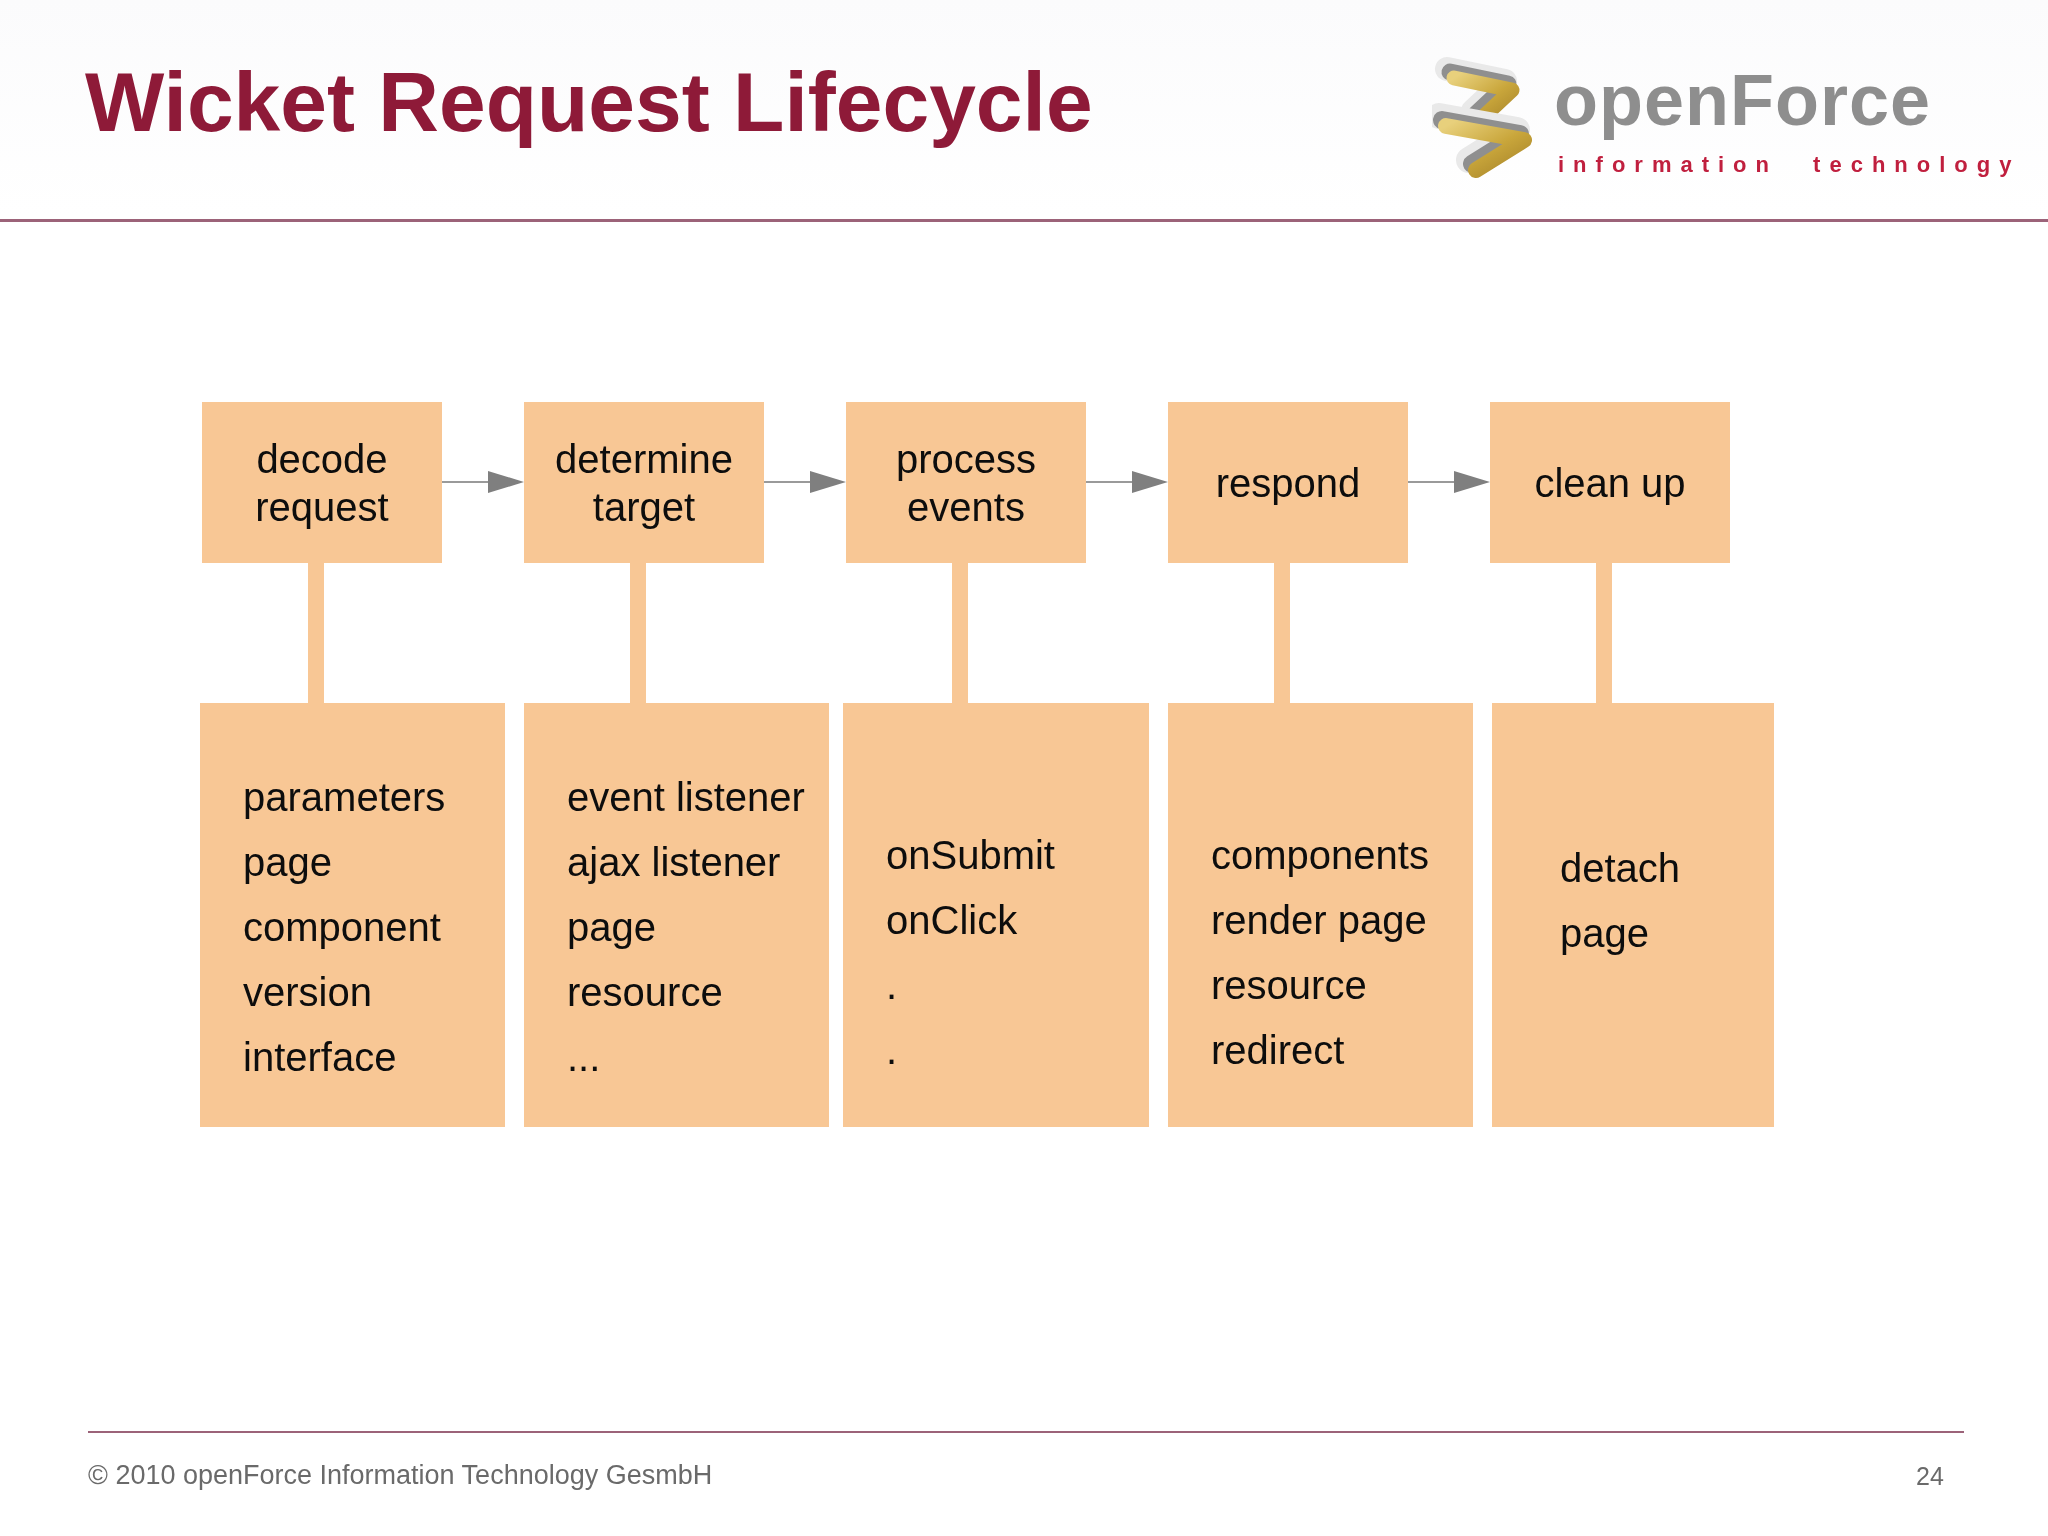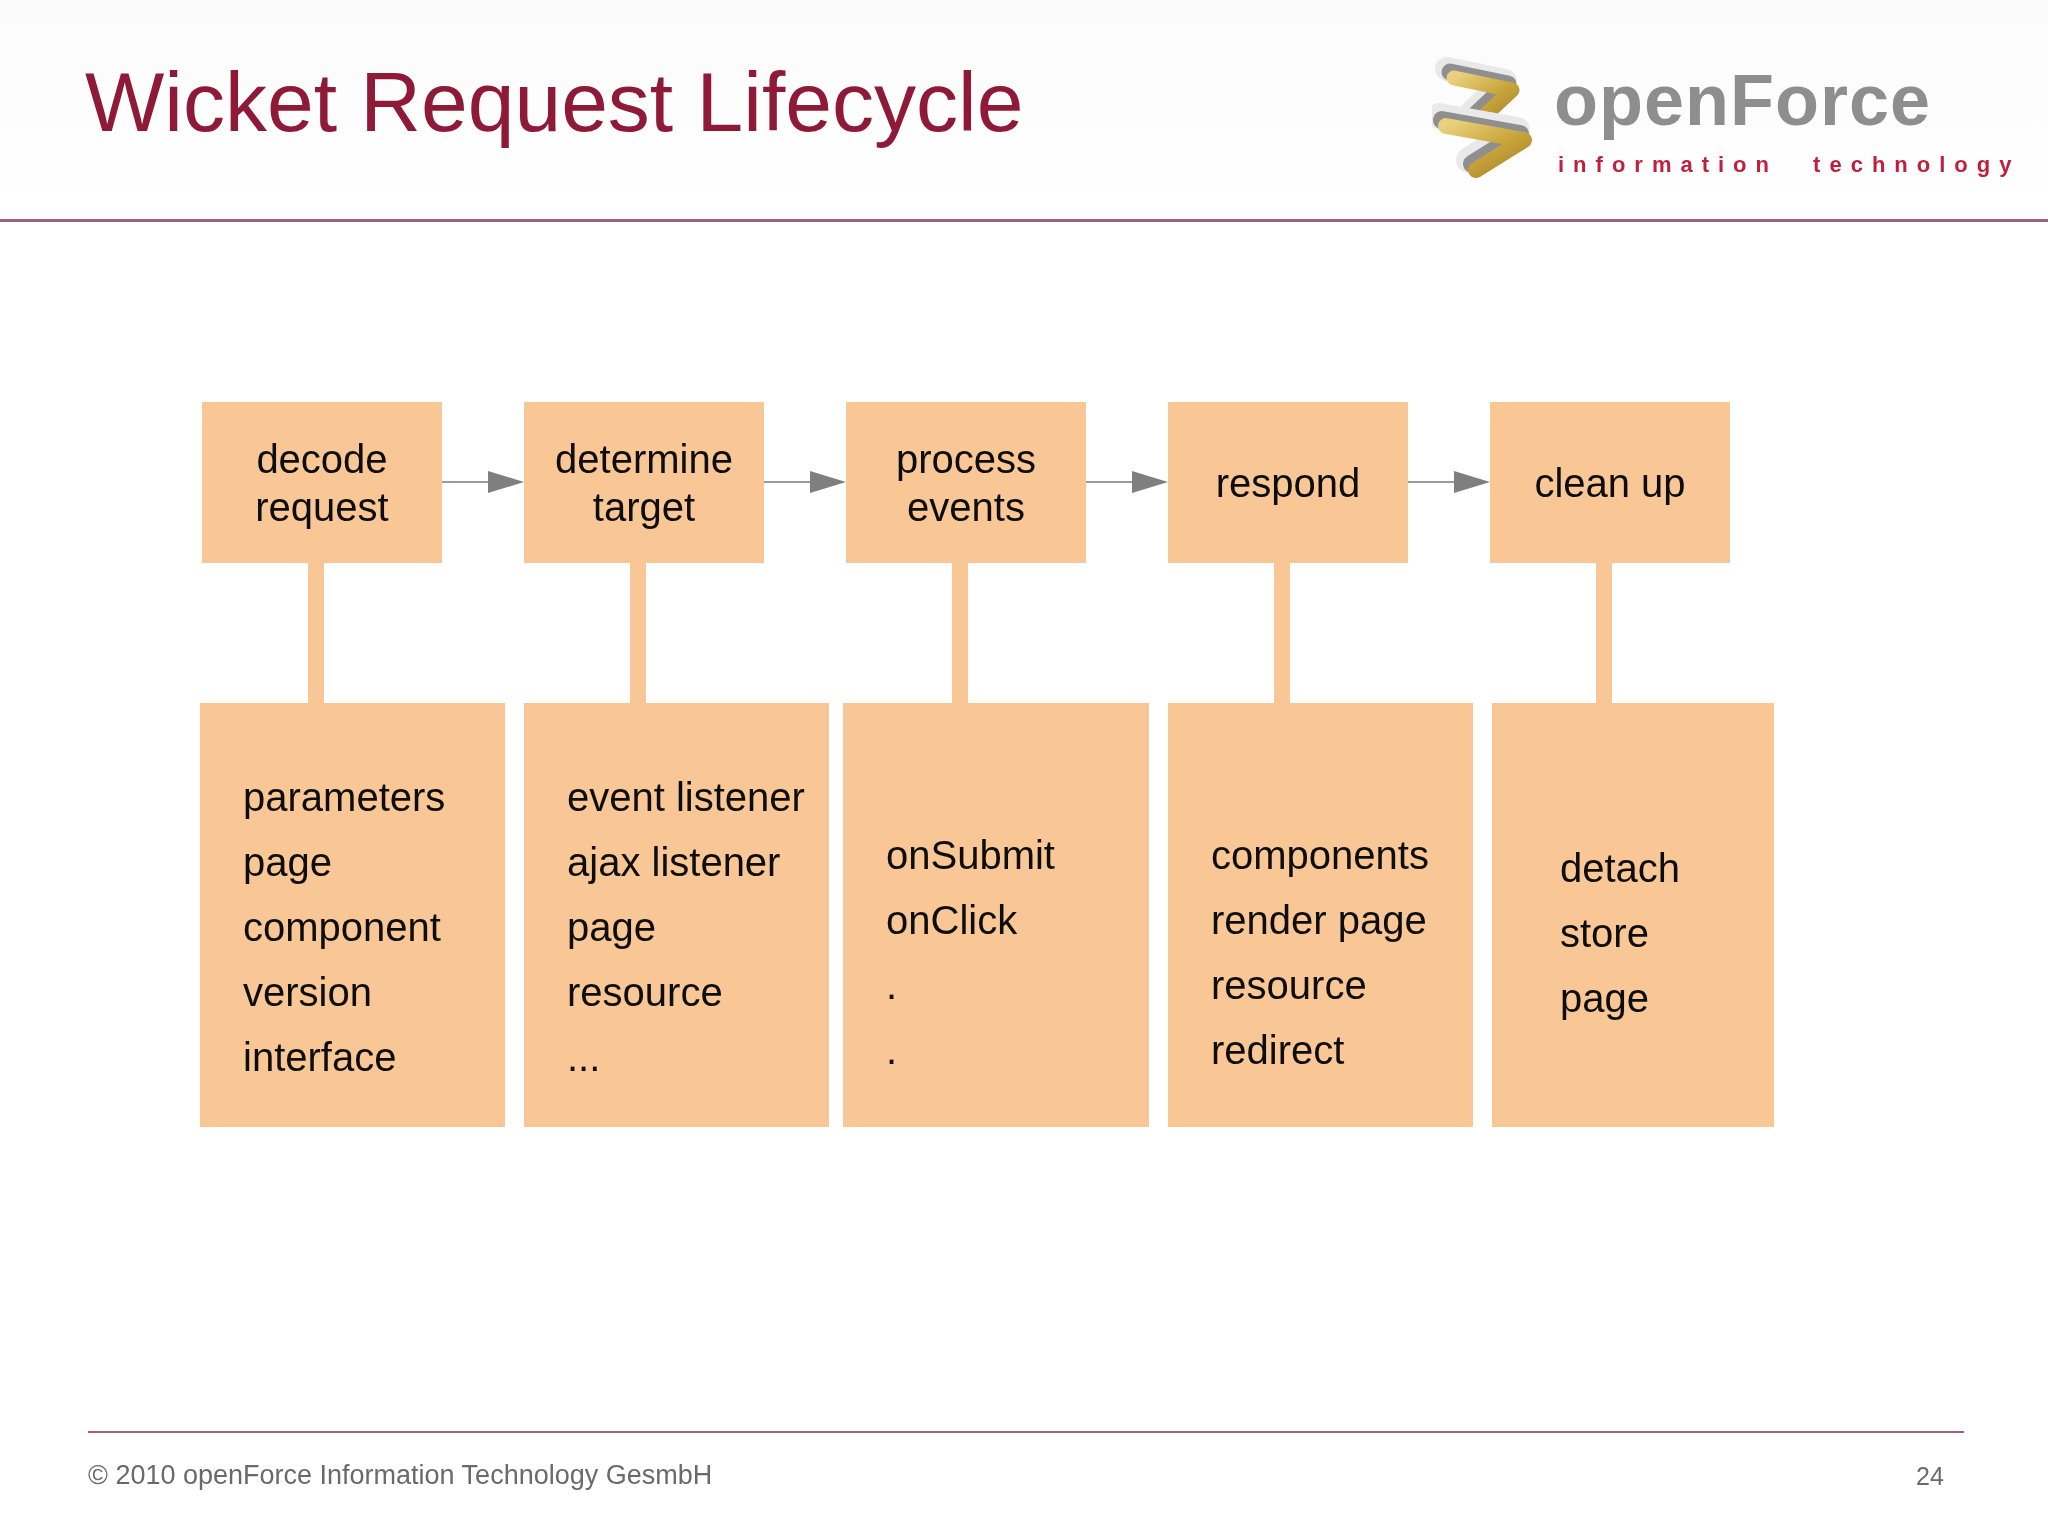--- a/index.html
+++ b/index.html
@@ -3,21 +3,21 @@
 <meta charset="utf-8">
 <style>
   html,body{margin:0;padding:0;}
   body{
     width:2048px;height:1536px;position:relative;overflow:hidden;
     background:linear-gradient(180deg,#fbfbfc 0%,#ffffff 14%);
     font-family:"Liberation Sans","DejaVu Sans",sans-serif;
   }
   .title{
     position:absolute;left:85px;top:58px;
-    font-size:84px;line-height:1.05;font-weight:400;
+    font-size:84px;line-height:1.05;font-weight:700;
     color:var(--title_color,#8E1A38);
     letter-spacing:0px;white-space:nowrap;text-align:center;
   }
   .logo{position:absolute;left:1432px;top:36px;width:540px;height:150px;}
   .logo-icon{position:absolute;left:0;top:4px;}
   .logo-name{
     position:absolute;left:122px;top:28px;
     font-size:72px;font-weight:700;color:var(--logo_gray,#8E8E8E);
     letter-spacing:1px;line-height:1;white-space:nowrap;
   }
@@ -158,21 +158,20 @@
 
   <div class="detail-box" style="left:1168px;width:305px;padding:120px 0 0 43px">
     <div class="detail-line">components</div>
     <div class="detail-line">render page</div>
     <div class="detail-line">resource</div>
     <div class="detail-line">redirect</div>
   </div>
 
   <div class="detail-box" style="left:1492px;width:282px;padding:133px 0 0 68px">
     <div class="detail-line">detach</div>
-    <div class="detail-line">store</div>
     <div class="detail-line">page</div>
   </div>
 
   <div class="footer-rule"></div>
   <div class="footer-copyright">© 2010 openForce Information Technology GesmbH</div>
   <div class="footer-page">24</div>
 
 </div>
 
 </body></html>

